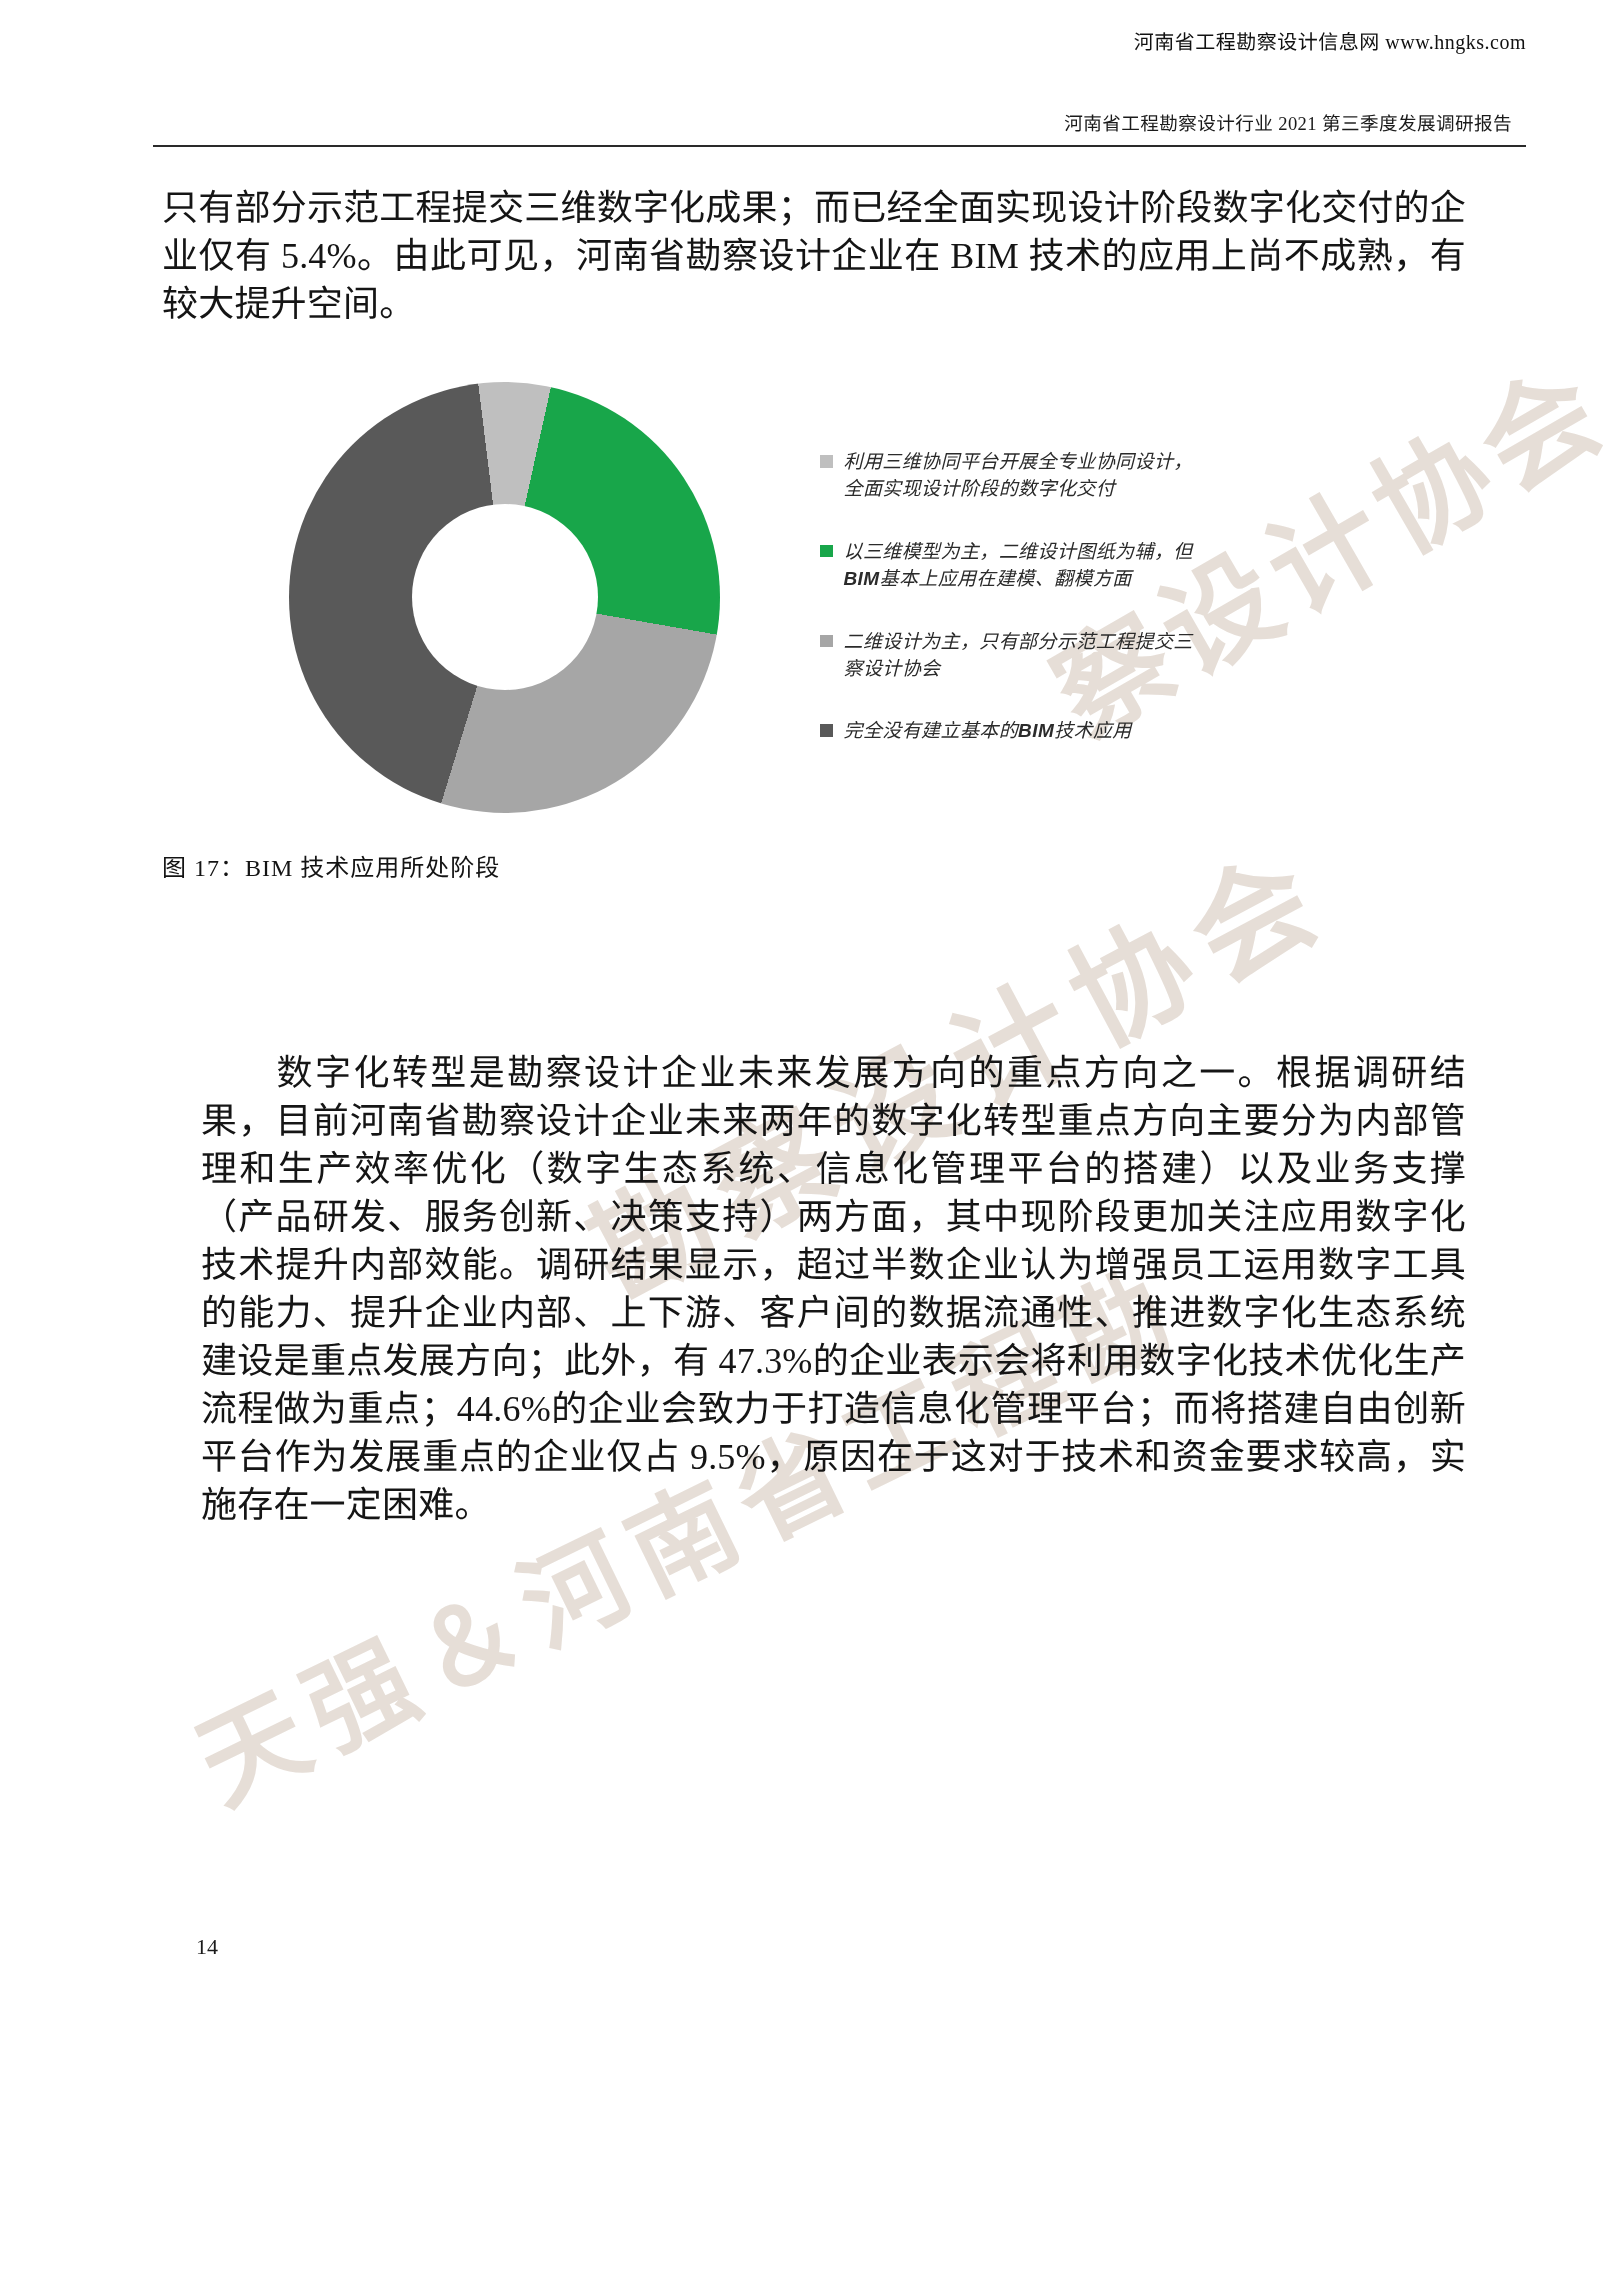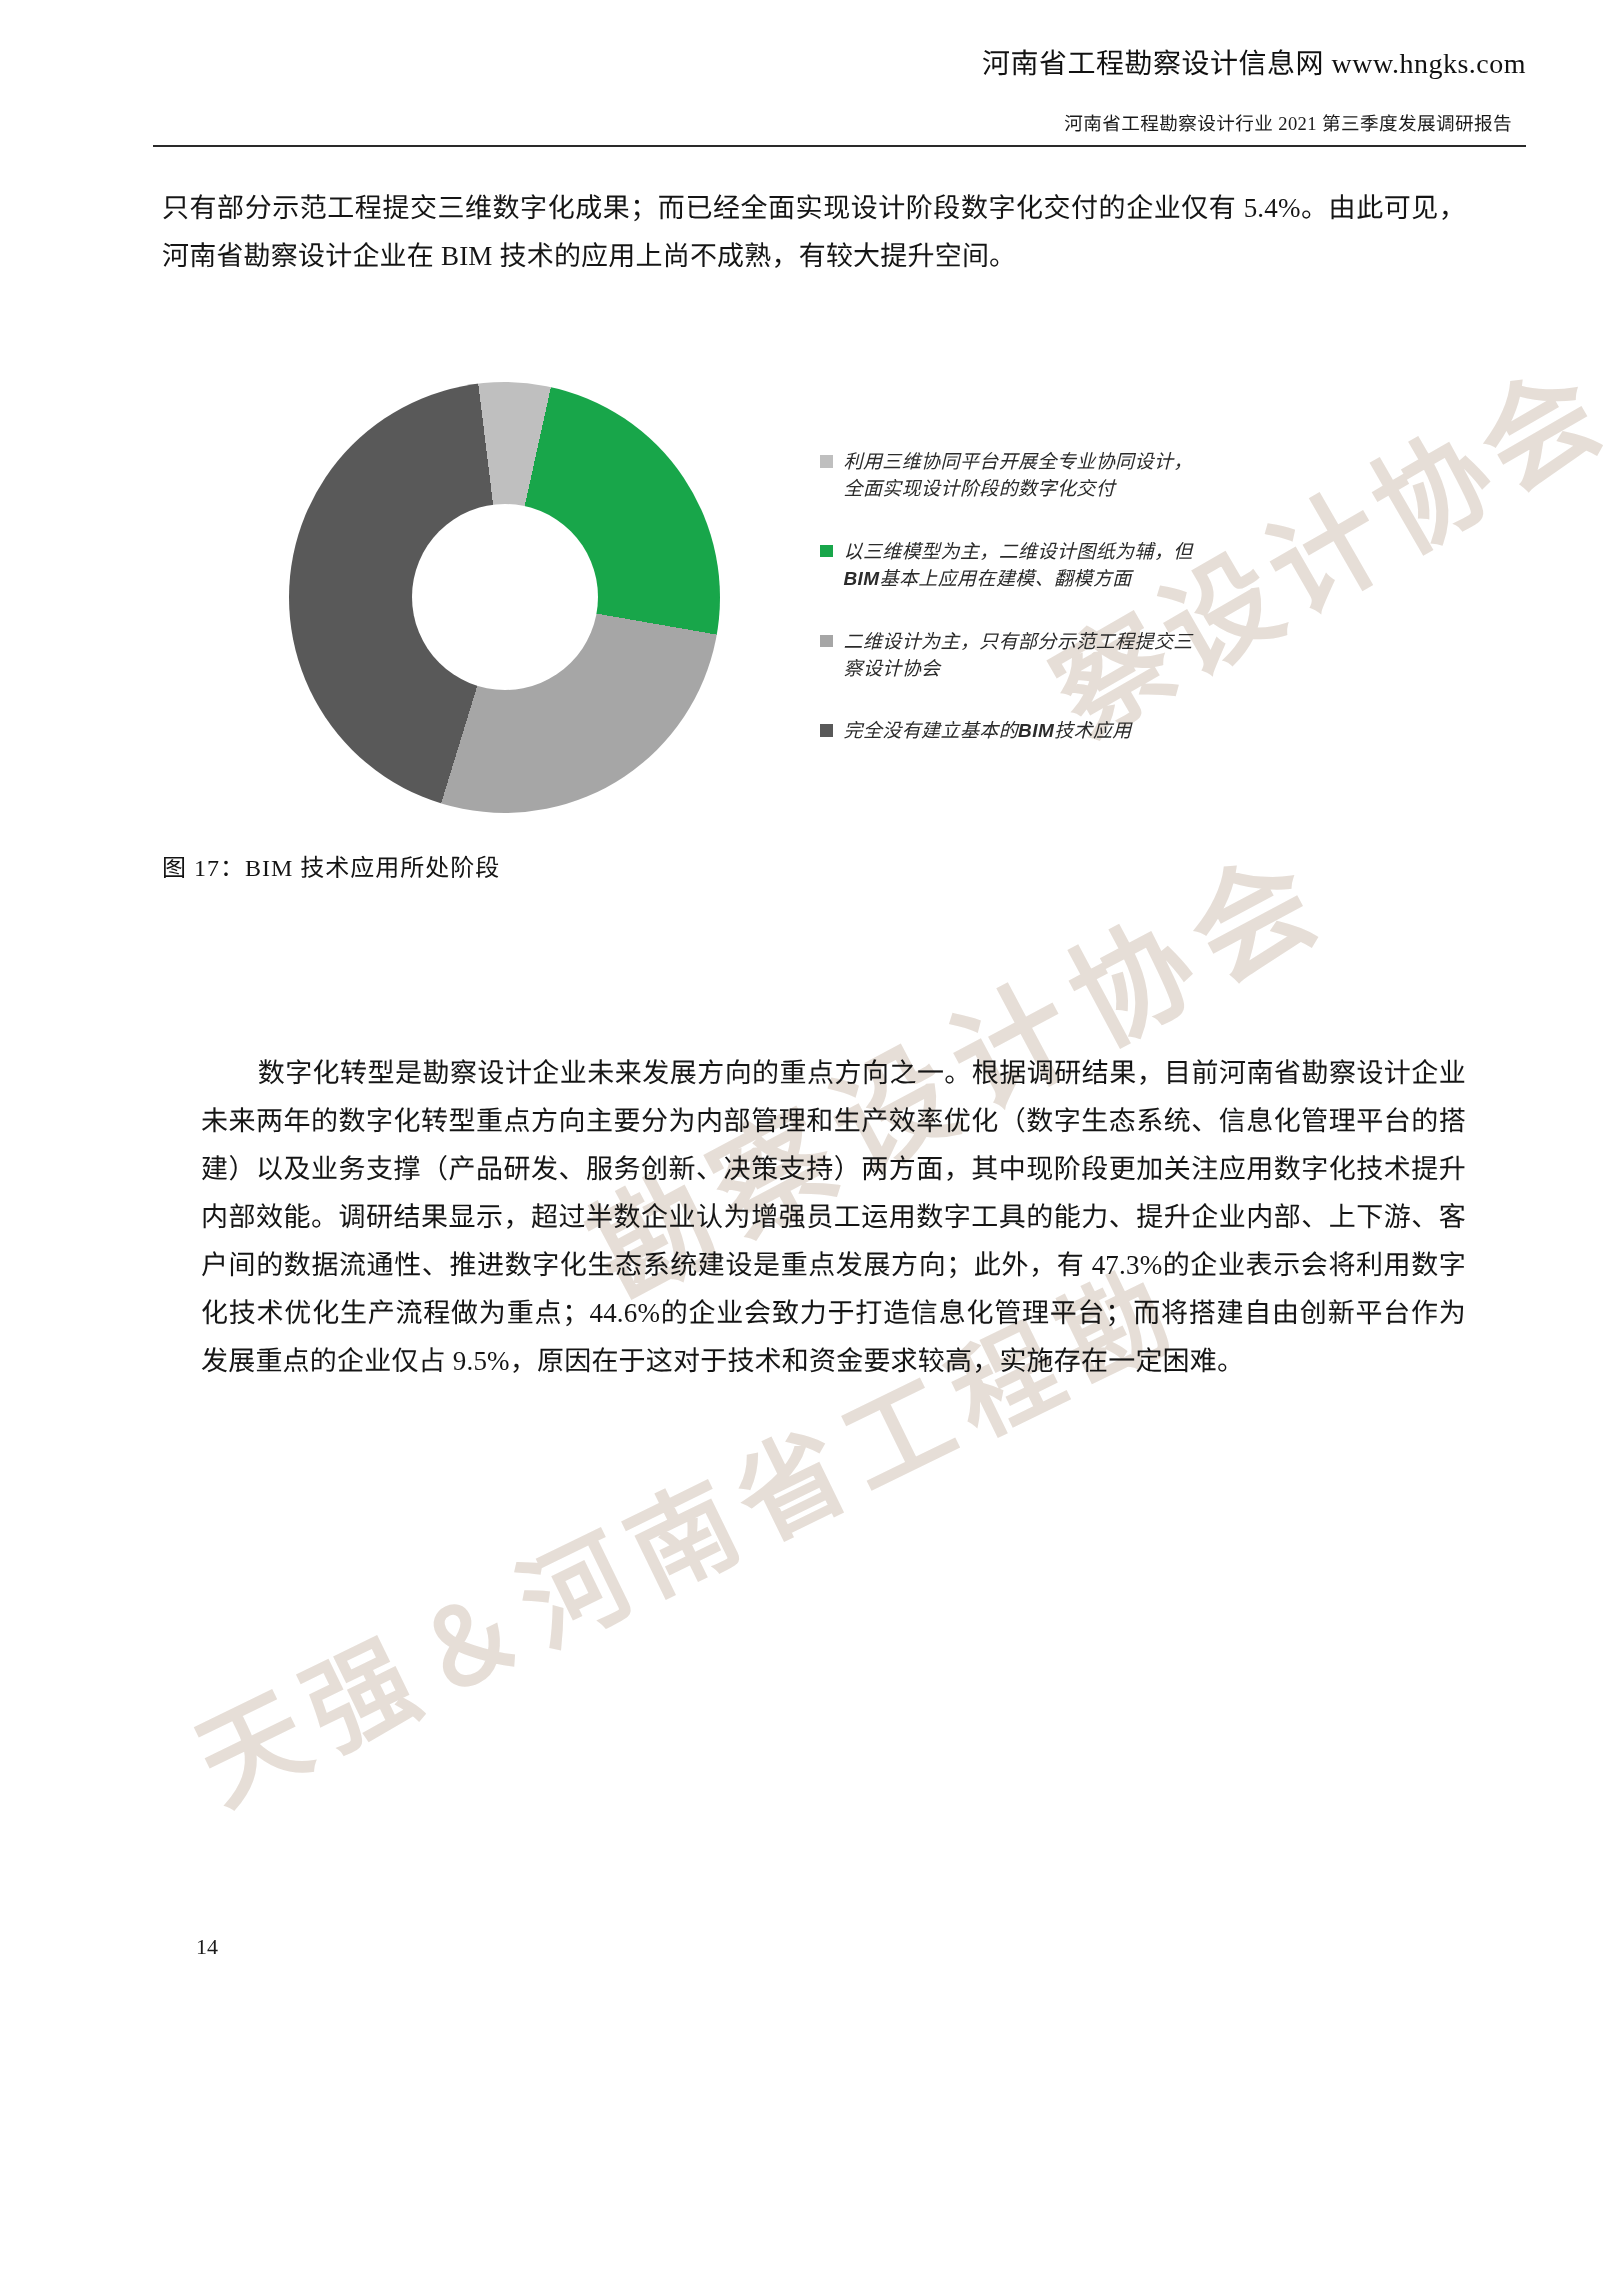--- a/index.html
+++ b/index.html
@@ -19,24 +19,24 @@
   .page {
     position: absolute;
     inset: 0;
     width: 1620px;
     height: 2293px;
   }
 
   
   .site-header {
     position: absolute;
-    top: 41px;
+    top: 26px;
     right: 94px;
     font-family: "Liberation Serif", serif;
-    font-size: 28px;
+    font-size: 20px;
     letter-spacing: 0.5px;
     color: #111;
     white-space: nowrap;
   }
   .site-header .url {
     font-family: "Liberation Serif", serif;
   }
 
   .doc-header {
     position: absolute;
@@ -58,21 +58,21 @@
 
   
   .content {
     position: absolute;
     left: 162px;
     top: 184px;
     width: 1304px;
   }
 
   p.para {
-    font-size: 27px;
+    font-size: 36px;
     line-height: 48px;
     margin: 0 0 0 0;
     text-align: justify;
     text-justify: inter-ideograph;
     color: #151515;
     letter-spacing: 0.2px;
   }
   p.indent {
     text-indent: 2.1em;
     margin-left: 39px;

